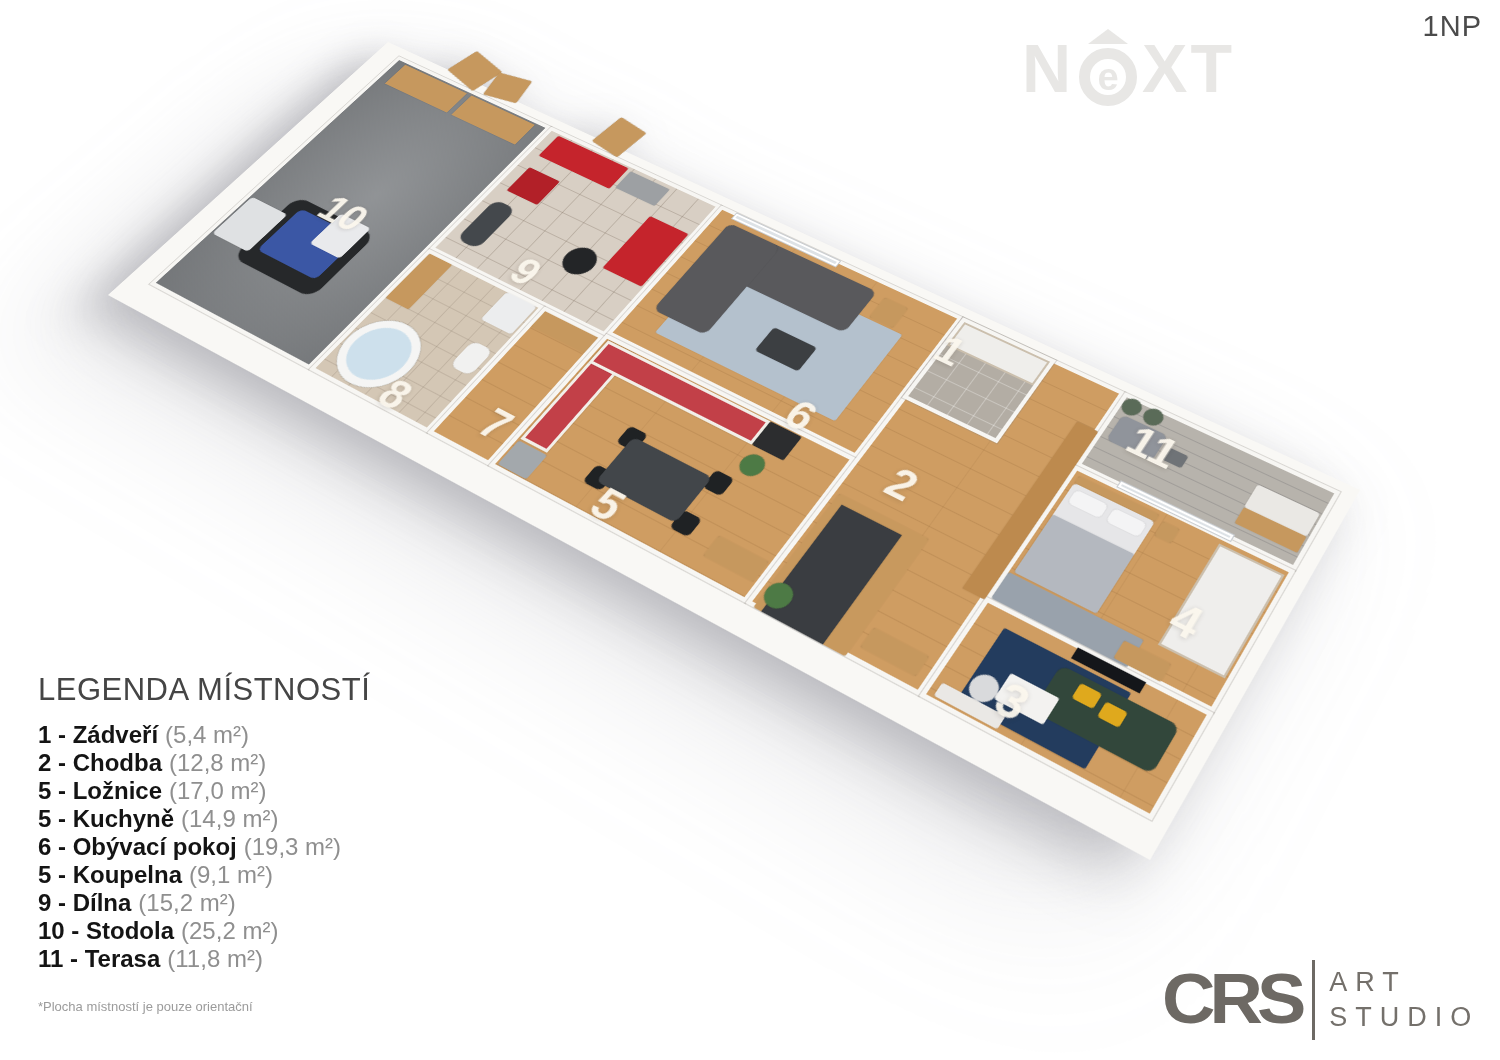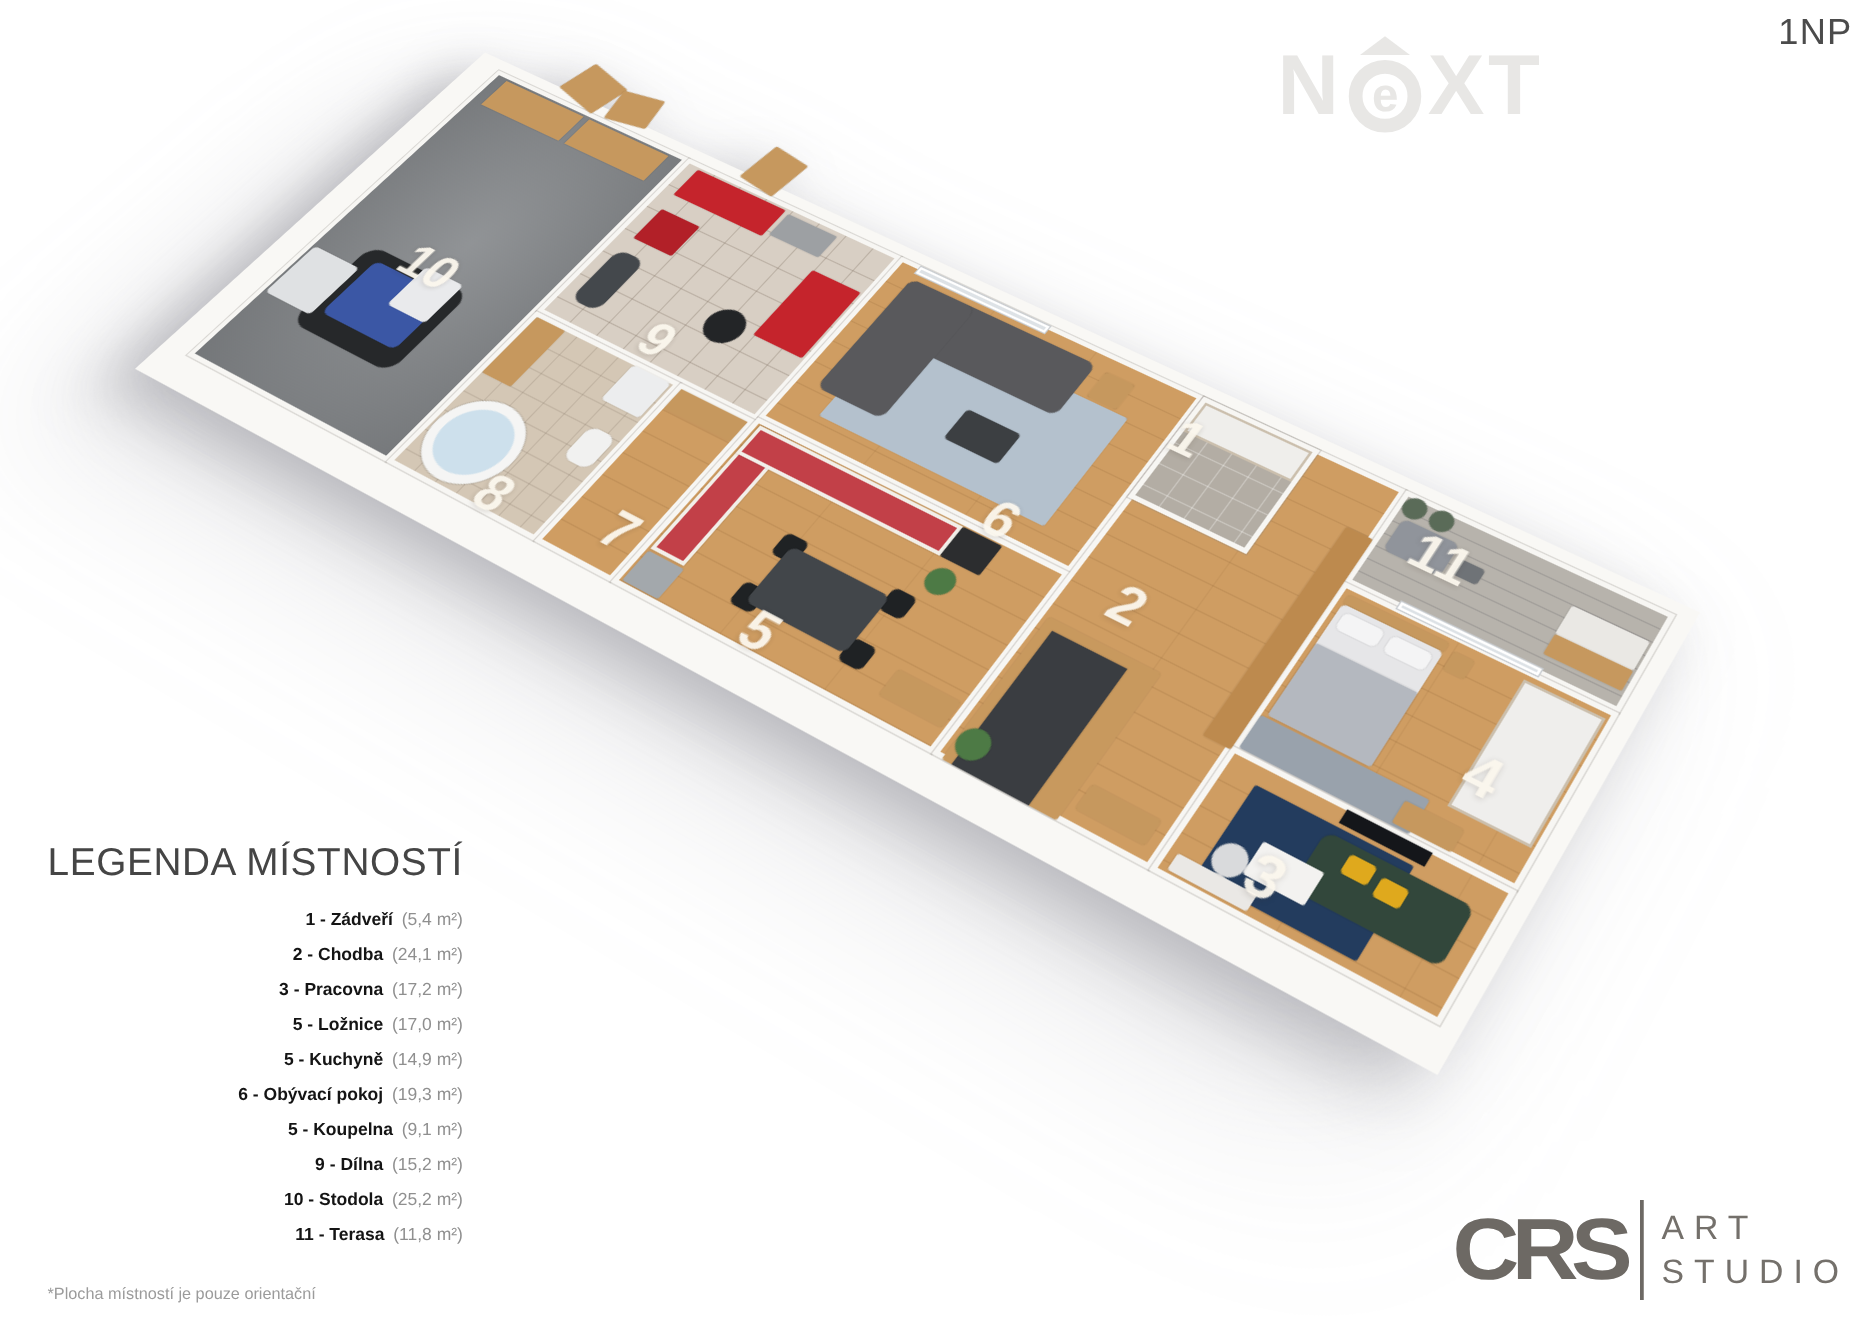--- a/index.html
+++ b/index.html
@@ -58,21 +58,21 @@
         border-left:20px solid transparent;border-right:20px solid transparent;
         border-bottom:15px solid #e8e7e5;}
   .wm-e{font-size:38px;line-height:1;}
 
   
   .floor-label{position:absolute;right:18px;top:10px;font-size:29px;color:#4b4b4b;letter-spacing:1px;}
 
   
   .legend{position:absolute;left:38px;top:672px;}
   .legend-title{font-size:31px;color:#454545;letter-spacing:0.5px;margin-bottom:13px;}
-  .legend-item{font-size:14px;line-height:28px;white-space:nowrap;text-align:right;}
+  .legend-item{font-size:24px;line-height:28px;white-space:nowrap;}
   .li-name{font-weight:700;color:#141414;}
   .li-area{font-weight:400;color:#8f8f8f;margin-left:7px;}
   .legend-footnote{margin-top:26px;font-size:13px;color:#9b9b9b;}
 
   
   .studio-logo{position:absolute;left:1162px;top:960px;display:flex;align-items:center;color:#6d6964;}
   .crs{font-size:74px;font-weight:800;letter-spacing:-6px;line-height:1;transform:scaleY(0.94);}
   .logo-divider{width:3px;height:80px;background:#6d6964;margin:0 14px 0 12px;}
   .logo-words{display:flex;flex-direction:column;gap:5px;font-size:27px;letter-spacing:8px;
         font-weight:400;color:#74706b;line-height:1.1;}
@@ -182,22 +182,21 @@
       <div class="plan-label" style="left: 736px; top: 178px;">2</div>
       <div class="plan-label" style="left: 908px; top: 39px;">11</div>
       <div class="plan-label" style="left: 1014px; top: 174px;">4</div>
       <div class="plan-label" style="left: 926px; top: 305px;">3</div>
     </div>
 
   <div class="legend">
     <div class="legend-title">LEGENDA MÍSTNOSTÍ</div>
     <div class="legend-list">
         <div class="legend-item"><span class="li-name">1 - Zádveří</span><span class="li-area">(5,4 m²)</span></div>
-        <div class="legend-item"><span class="li-name">2 - Chodba</span><span class="li-area">(24,1 m²)</span></div>
-        <div class="legend-item"><span class="li-name">3 - Pracovna</span><span class="li-area">(17,2 m²)</span></div>
+        <div class="legend-item"><span class="li-name">2 - Chodba</span><span class="li-area">(12,8 m²)</span></div>
         <div class="legend-item"><span class="li-name">5 - Ložnice</span><span class="li-area">(17,0 m²)</span></div>
         <div class="legend-item"><span class="li-name">5 - Kuchyně</span><span class="li-area">(14,9 m²)</span></div>
         <div class="legend-item"><span class="li-name">6 - Obývací pokoj</span><span class="li-area">(19,3 m²)</span></div>
         <div class="legend-item"><span class="li-name">5 - Koupelna</span><span class="li-area">(9,1 m²)</span></div>
         <div class="legend-item"><span class="li-name">9 - Dílna</span><span class="li-area">(15,2 m²)</span></div>
         <div class="legend-item"><span class="li-name">10 - Stodola</span><span class="li-area">(25,2 m²)</span></div>
         <div class="legend-item"><span class="li-name">11 - Terasa</span><span class="li-area">(11,8 m²)</span></div>
       </div>
     <div class="legend-footnote">*Plocha místností je pouze orientační</div>
   </div>

